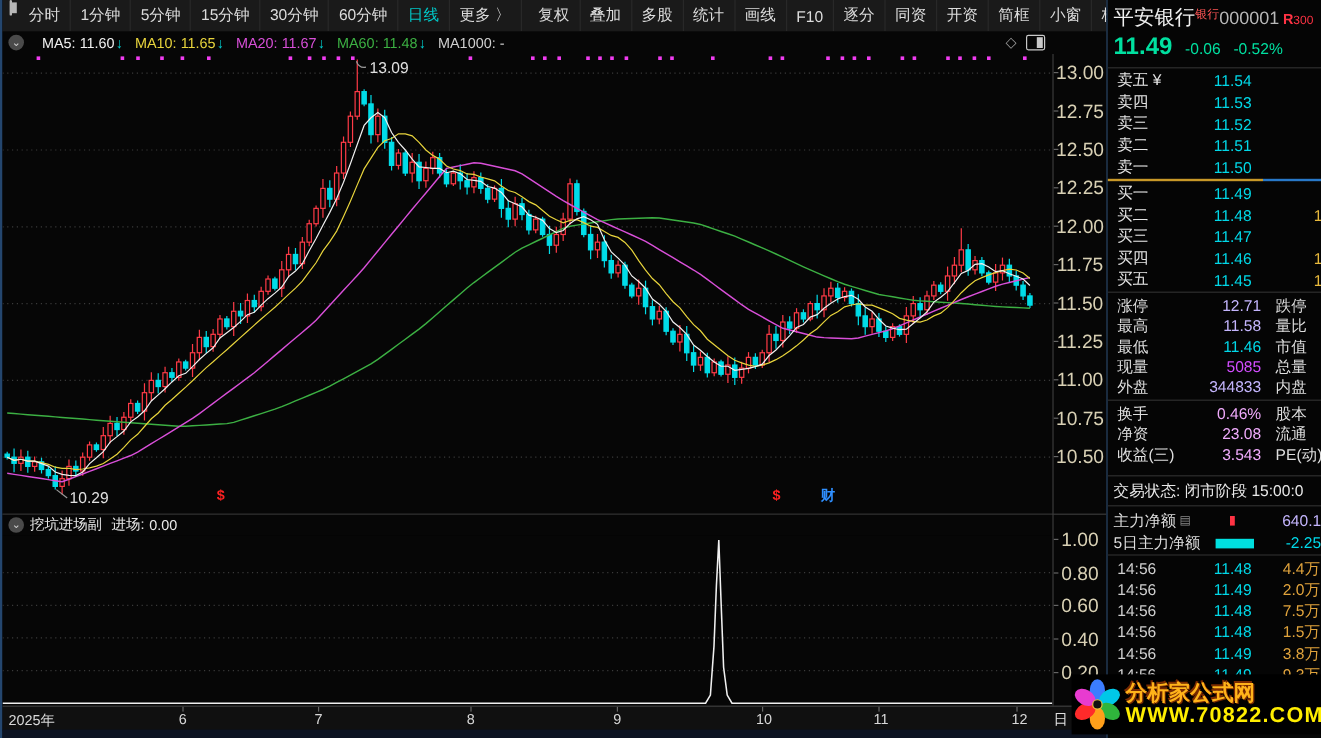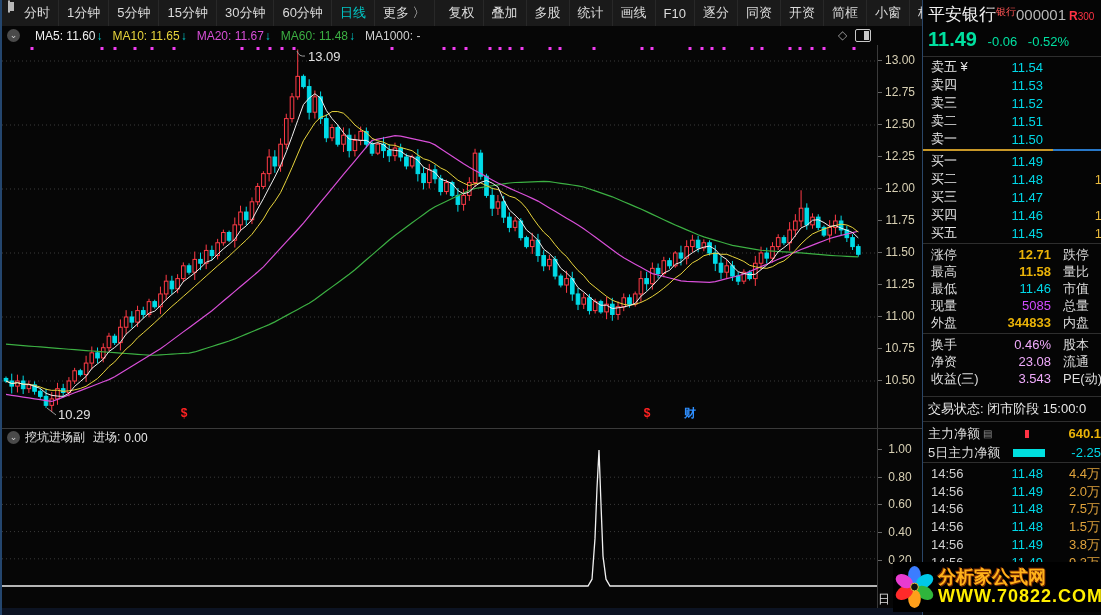--- a/index.html
+++ b/index.html
@@ -22,21 +22,21 @@
   .hdr-icons{position:absolute;left:836px;top:2px;display:flex;gap:8px;align-items:center;color:#999;font-size:12px;}
   .split-icon{width:14px;height:11px;border:1px solid #c8c8c8;border-radius:2px;position:relative;}
   .split-icon::before{content:"";position:absolute;right:1px;top:1px;bottom:1px;width:5px;background:#c8c8c8;}
   
   .main-chart{position:absolute;left:0;top:45px;width:875px;height:383px;background:#060606;}
   .sub-header{position:absolute;left:0;top:429px;width:875px;height:17px;display:flex;align-items:center;
               font-size:12px;color:#e8e8e8;background:#060606;}
   .sub-chart{position:absolute;left:0;top:446px;width:875px;height:142px;background:#060606;}
   .hdiv{position:absolute;left:0;top:428px;width:920px;height:1px;background:#3a3a3a;}
   .vsep{position:absolute;left:875px;top:45px;width:1px;height:563px;background:#3a3a3a;}
-  .yl,.syl{position:absolute;left:876px;width:44px;text-align:center;color:#d8d0b4;font-size:12px;height:14px;}
+  .yl,.syl{position:absolute;left:876px;width:44px;text-align:center;color:#d8d0b4;font-size:16px;height:14px;}
   .yl::before,.syl::before{content:"";position:absolute;left:0;top:7px;width:4px;height:1px;background:#666;}
   
   .x-axis{position:absolute;left:0;top:588px;width:920px;height:20px;background:#101010;
           border-top:1px solid #3c3c3c;color:#d8d8d8;font-size:12px;}
   .xl{position:absolute;top:3px;}
   .xtick{position:absolute;top:0;width:1px;height:4px;background:#666;}
   .bottom-strip{position:absolute;left:0;top:608px;width:1101px;height:7px;background:#0c1322;}
   
   .right-panel{position:absolute;left:920px;top:0;width:181px;height:615px;background:#050505;
                border-left:1px solid #2a4668;font-size:13px;color:#dedede;overflow:hidden;box-sizing:border-box;}
@@ -54,21 +54,21 @@
   .mid-div{position:absolute;left:0;top:149px;width:180px;height:2px;
            background:linear-gradient(to right,#c89828 0%,#c89828 72%,#2878c8 72%,#2878c8 100%);}
   .qrow{position:absolute;left:0;width:180px;height:18px;display:flex;align-items:center;}
   .ql{padding-left:8px;width:56px;color:#e6e6e6;}
   .qp{width:56px;text-align:right;color:#00d8e8;}
   .qv{flex:1;text-align:right;color:#e8b93c;padding-right:1px;}
   .srow{position:absolute;left:0;width:180px;height:17px;display:flex;align-items:center;}
   .sl{padding-left:8px;width:62px;}
   .sv{width:58px;text-align:right;}
   .sl2{margin-left:12px;}
-  .red{color:#eab308;font-weight:bold;} .cyan{color:#00d8e8;} .magenta{color:#d24dff;} .white{color:#f0abfc;}
+  .red{color:#c4b5fd;} .cyan{color:#00d8e8;} .magenta{color:#d24dff;} .white{color:#f0abfc;}
   .status-row{top:396px;height:24px;line-height:24px;padding-left:5px;border-top:1px solid #2e2e2e;
               border-bottom:1px solid #2e2e2e;white-space:nowrap;font-size:13px;color:#e8e8e8;}
   .frow{position:absolute;left:0;width:180px;height:19px;display:flex;align-items:center;}
   .fl{padding-left:5px;white-space:nowrap;}
   .licon{color:#8a8a8a;font-size:10px;margin-left:3px;}
   .fbar{position:absolute;top:6px;height:8px;}
   .fv{position:absolute;right:2px;}
   .trow{position:absolute;left:0;width:180px;height:17px;display:flex;align-items:center;}
   .tt{padding-left:8px;width:50px;color:#cfcfcf;}
   .tp{width:62px;text-align:right;color:#00d8e8;}
@@ -514,20 +514,31 @@
   </div>
   <div id="sylabels">
       <div class="syl" style="top: 442px;">1.00</div>
       <div class="syl" style="top: 469.7px;">0.80</div>
       <div class="syl" style="top: 497.4px;">0.60</div>
       <div class="syl" style="top: 525.1px;">0.40</div>
       <div class="syl" style="top: 552.8px;">0.20</div>
     </div>
   <div class="vsep"></div>
 
+  <div class="x-axis">
+    <span class="xl" style="left:5px;">2025年</span>
+    <span class="xl" style="left:147px;">6</span>
+    <span class="xl" style="left:260px;">7</span>
+    <span class="xl" style="left:387px;">8</span>
+    <span class="xl" style="left:509px;">9</span>
+    <span class="xl" style="left:628px;">10</span>
+    <span class="xl" style="left:726px;">11</span>
+    <span class="xl" style="left:841px;">12</span>
+    <span id="xticks"><span class="xtick" style="left: 150px;"></span><span class="xtick" style="left: 263px;"></span><span class="xtick" style="left: 390px;"></span><span class="xtick" style="left: 512px;"></span><span class="xtick" style="left: 633px;"></span><span class="xtick" style="left: 730px;"></span><span class="xtick" style="left: 845px;"></span></span>
+  </div>
   <span class="period-label">日</span>
   <div class="bottom-strip"></div>
 
   <div class="right-panel">
     <div class="rp-abs name-row">
       <span class="stock-name">平安银行</span><span class="stock-tag">银行</span><span class="stock-code">000001</span><span class="badge-r">R</span><span class="badge-300">300</span>
     </div>
     <div class="rp-abs price-row">
       <span class="big-price">11.49</span>
       <span class="chg">-0.06</span>

